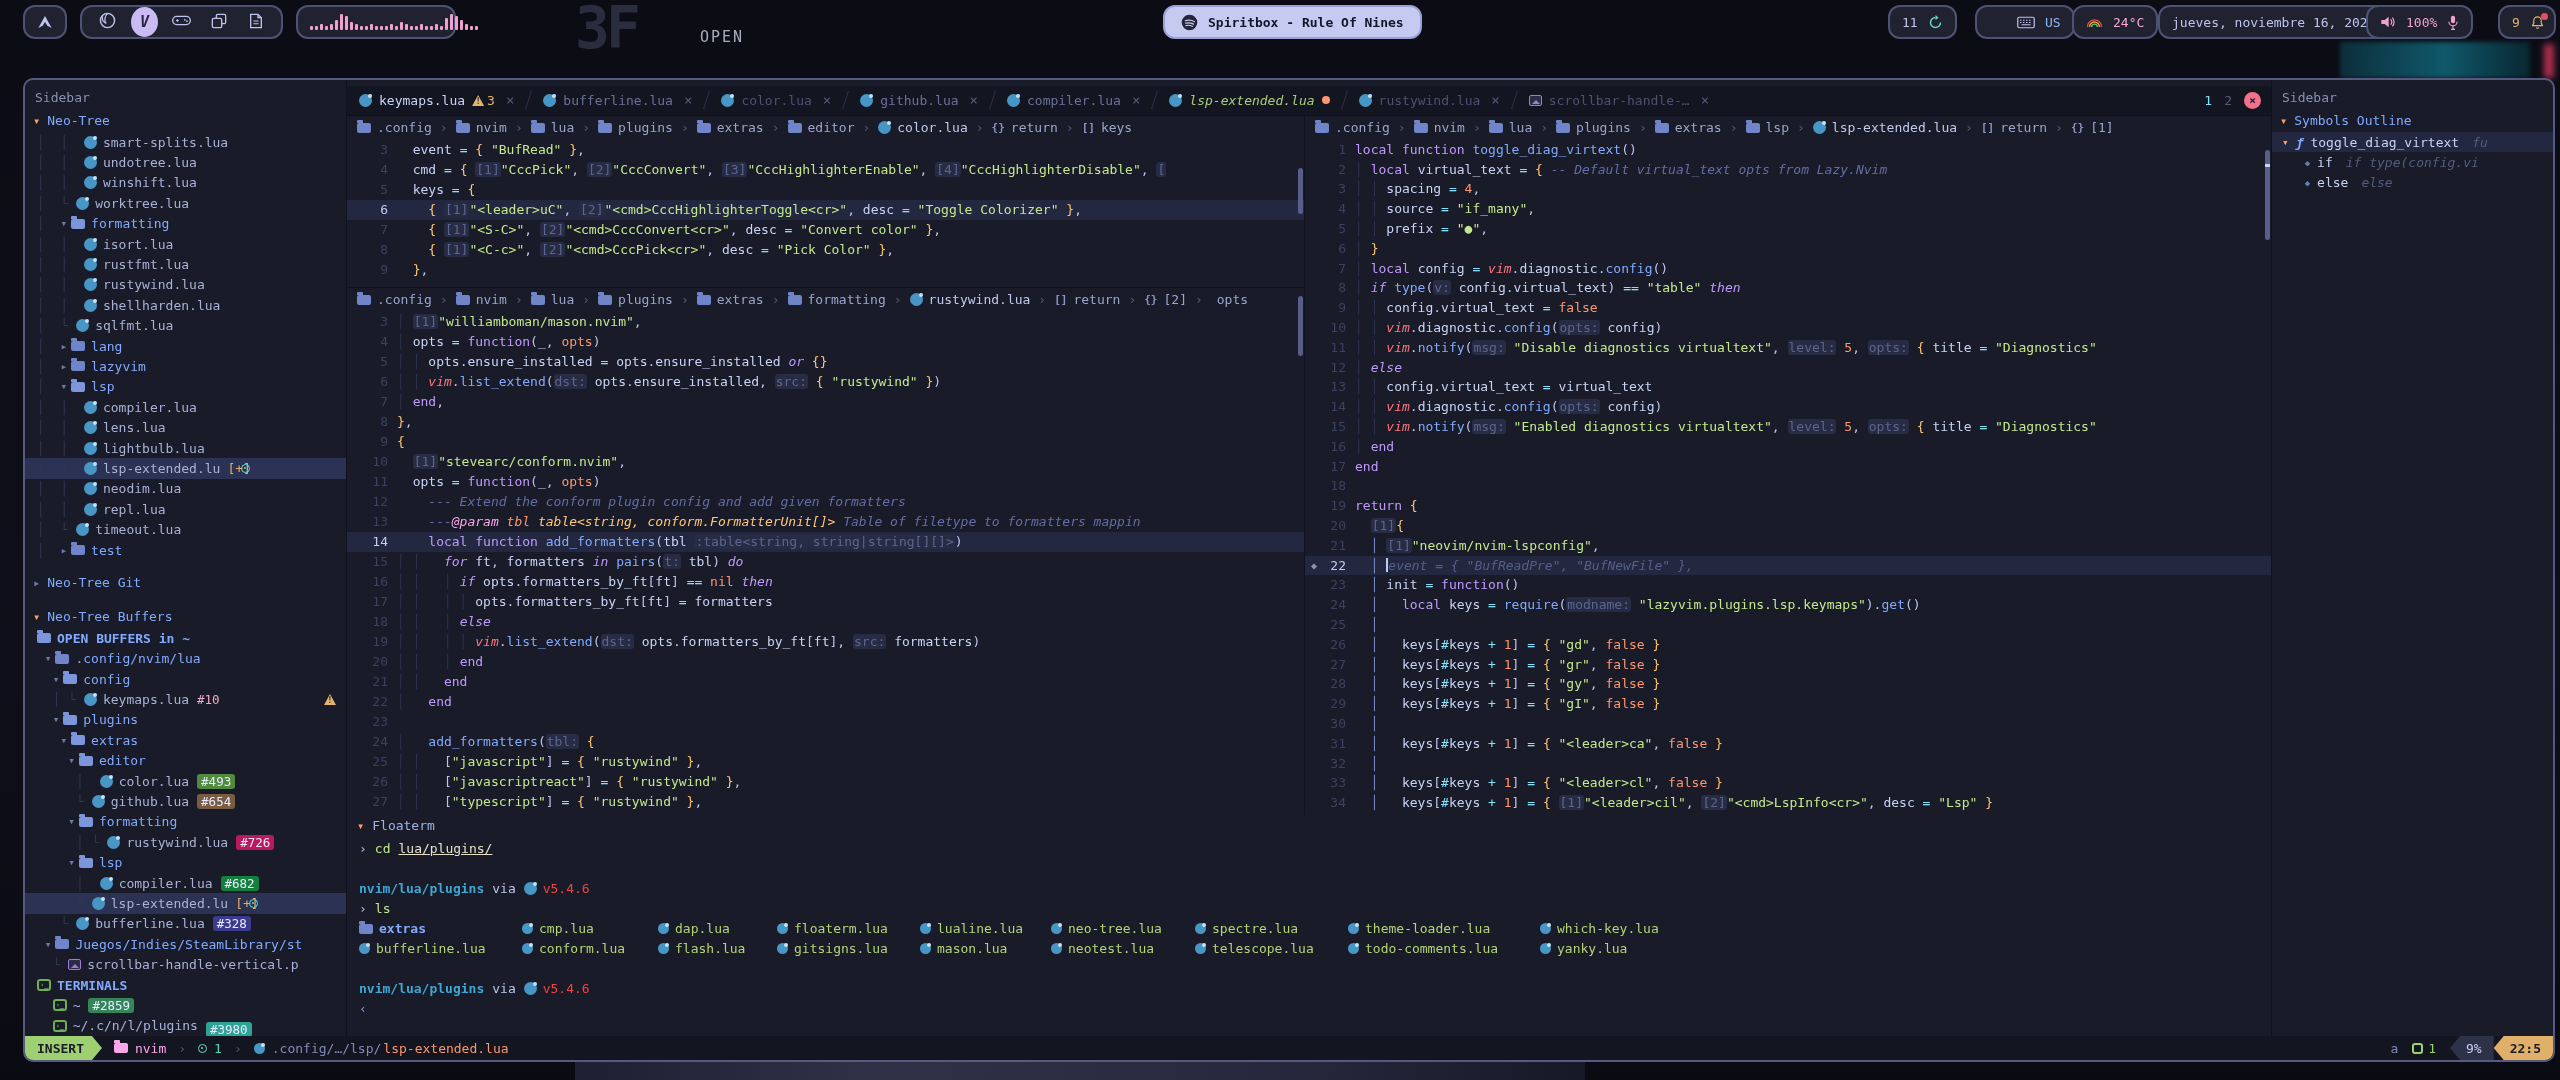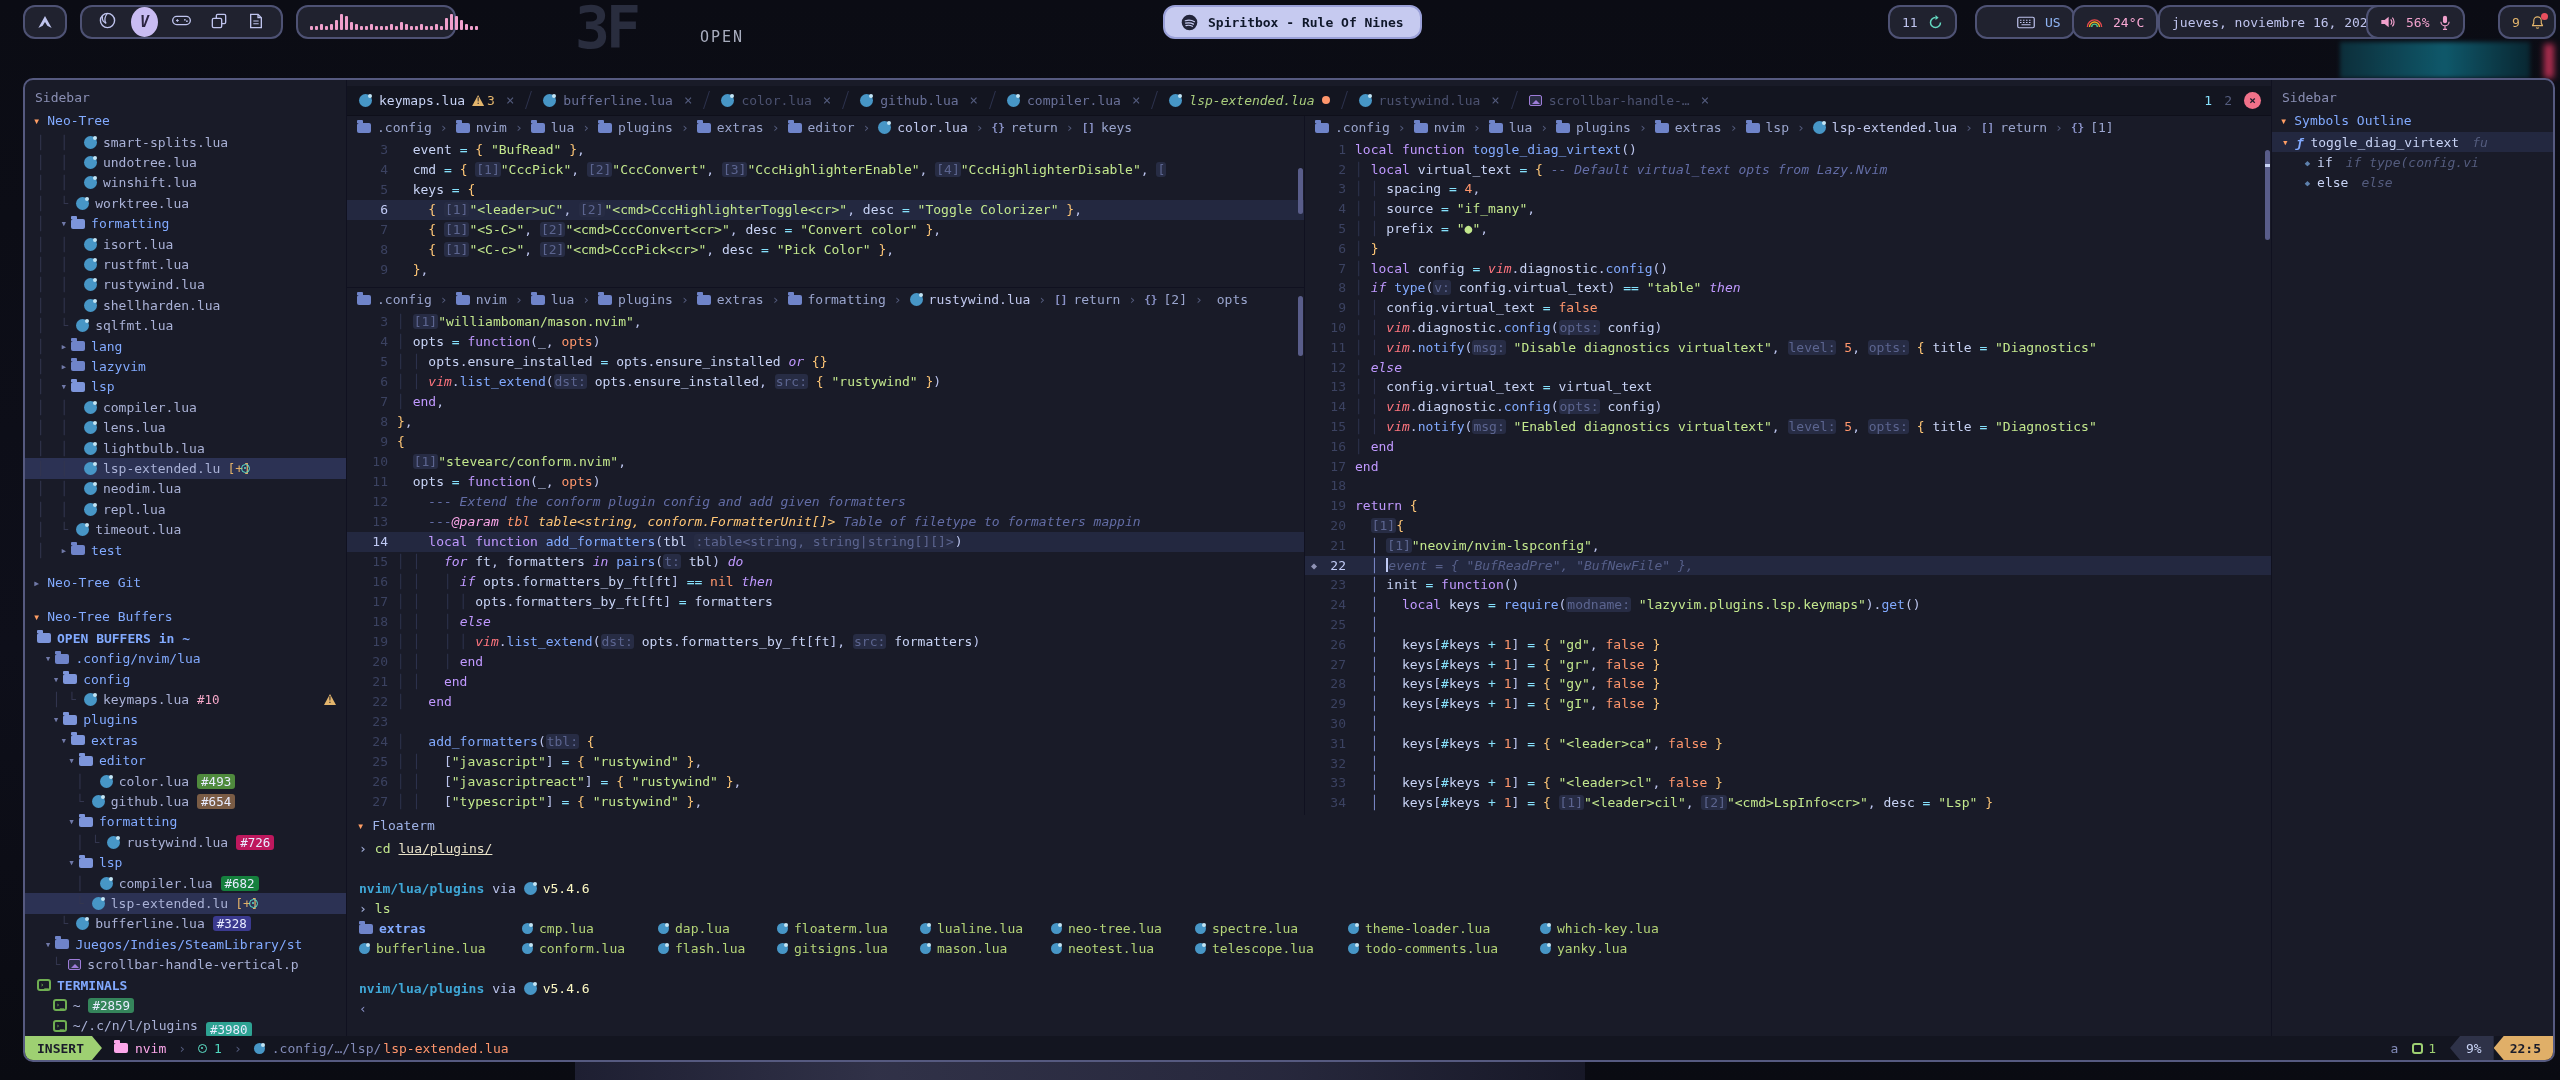--- a/index.html
+++ b/index.html
@@ -113,21 +113,21 @@
   
   .termpane{height:225px;border-top:1px solid #101120;background:#191b28;overflow:hidden;}
   .term-winbar{height:26px;display:flex;align-items:center;gap:8px;padding-left:10px;color:#9fb3e8;}
   .term-winbar .chev{color:#ff9e64;font-size:12px;}
   .tline{height:20px;line-height:20px;padding-left:12px;display:flex;align-items:center;white-space:pre;}
   .tprompt{color:#9aa5ce;margin-right:8px;font-weight:bold;}
   .tcmd{color:#c3e88d;}
   .targ{color:#e8e2c8;text-decoration:underline;margin-left:8px;}
   .tpath{color:#3fa7d6;font-weight:bold;}
   .tvia{color:#bcc5ee;margin:0 8px;}
-  .tver{color:#fef9c3;margin-left:6px;}
+  .tver{color:#ef4444;margin-left:6px;}
   .tmark{color:#8a92c8;}
   .ls-grid{display:grid;grid-template-columns:163px 136px 119px 143px 131px 144px 153px 192px auto;padding-left:12px;height:20px;align-items:center;}
   .ls-cell{display:flex;align-items:center;gap:6px;color:#b4d477;white-space:nowrap;overflow:hidden;}
   .ls-cell.dir{color:#82aaff;font-weight:bold;}
   .ls-cell .ico-lua{width:11px;height:11px;}
 
   
   .statusline{height:24px;background:#131520;display:flex;align-items:center;position:relative;}
   .mode{height:100%;background:#9ed072;color:#1a1c2a;font-weight:bold;display:flex;align-items:center;padding:0 18px 0 12px;clip-path:polygon(0 0,calc(100% - 10px) 0,100% 50%,calc(100% - 10px) 100%,0 100%);}
   .sl-item{display:flex;align-items:center;gap:7px;margin-left:12px;}
@@ -272,21 +272,21 @@
           <path d="M7 1v5M17 1v5M2 9h20" stroke="#bfc4ee" stroke-width="1.8"></path>
           <circle cx="15" cy="16" r="3.4" stroke="#bfc4ee" stroke-width="1.5" fill="none"></circle>
           <path d="M15 14.4v1.8l1.3 1" stroke="#bfc4ee" stroke-width="1.3" fill="none"></path>
         </svg>
     </div>
     <div class="pill" style="left:2366px;">
       <svg class="ic" width="16" height="14" viewBox="0 0 24 20">
           <path d="M2 7 H7 L13 2 V18 L7 13 H2 Z" fill="#f0a0cc"></path>
           <path d="M16 6 A6 6 0 0 1 16 14 M18.5 3.5 A9.5 9.5 0 0 1 18.5 16.5" stroke="#f0a0cc" stroke-width="1.8" fill="none"></path>
         </svg>
-      <span class="t-pink">56%</span>
+      <span class="t-pink">100%</span>
       <svg class="ic" width="12" height="15" viewBox="0 0 16 22">
           <rect x="5" y="1" width="6" height="11" rx="3" fill="#f0a0cc"></rect>
           <path d="M2 10 a6 6 0 0 0 12 0 M8 16 v4 M5 21 h6" stroke="#f0a0cc" stroke-width="1.7" fill="none"></path>
         </svg>
     </div>
     <div class="pill" style="left:2498px;width:58px;">
       <span class="t-gold">9</span>
       <span class="bell-wrap">
         <svg class="ic" width="15" height="15" viewBox="0 0 24 24">
             <path d="M12 3 a6 6 0 0 1 6 6 v4 l2 4 H4 l2 -4 v-4 a6 6 0 0 1 6 -6 Z M10 20 a2.2 2.2 0 0 0 4 0" stroke="#e3b56c" stroke-width="1.8" fill="none" stroke-linejoin="round"></path>

